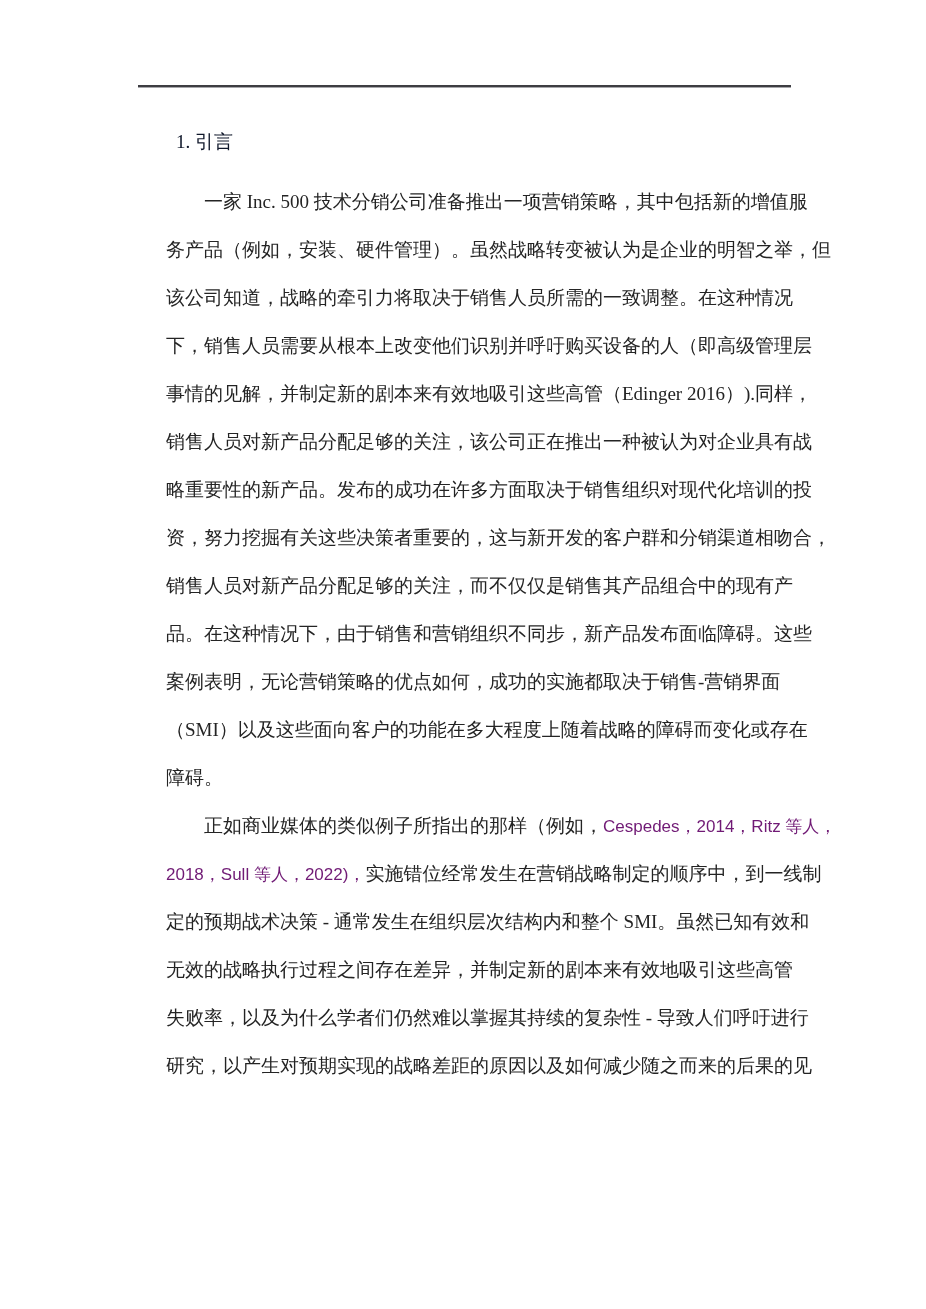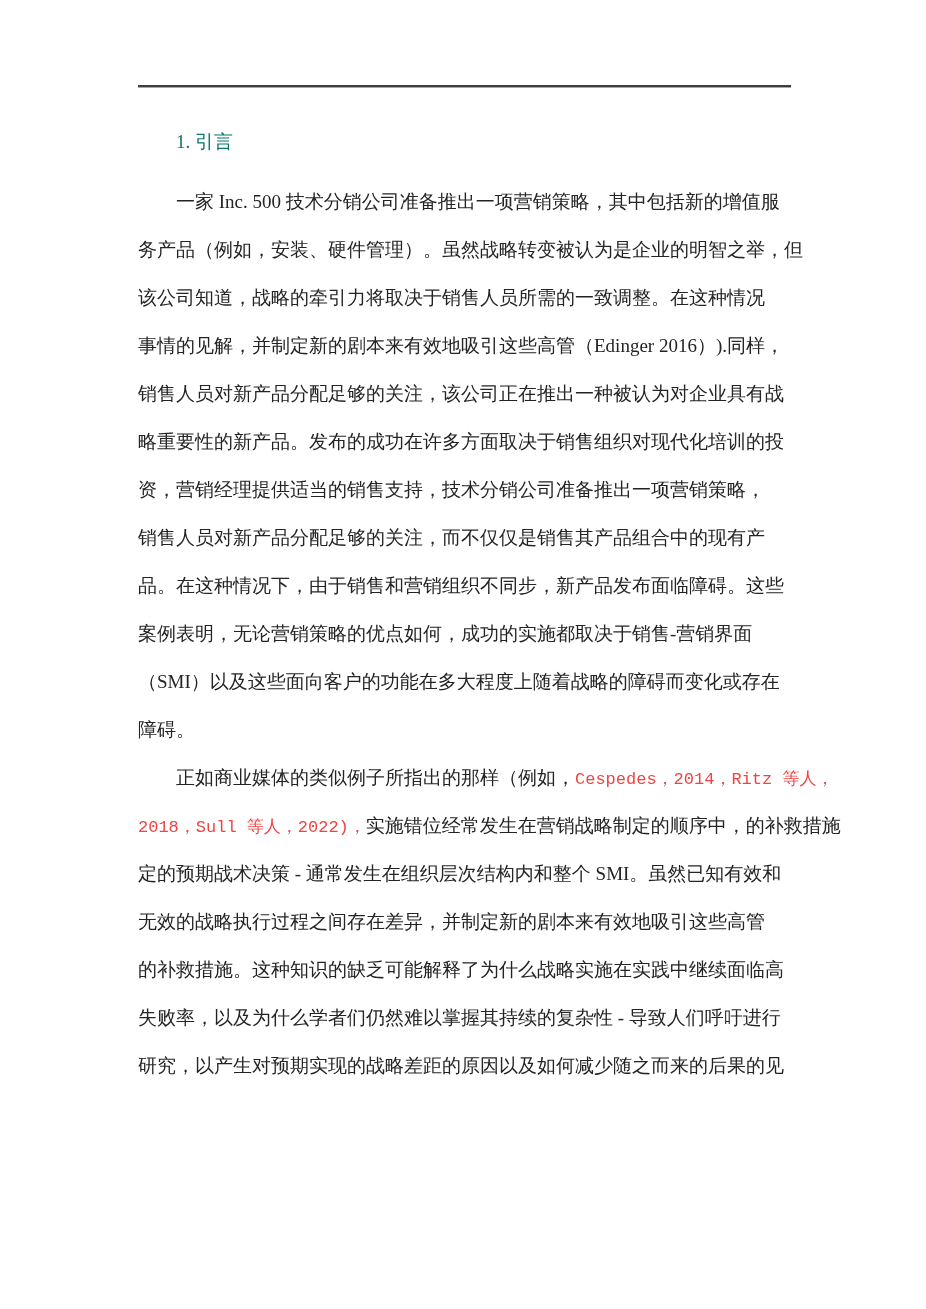--- a/index.html
+++ b/index.html
@@ -25,75 +25,76 @@
   .rule-light { height: 1px; background: #a7a7ab; }
 
   .heading {
     position: absolute;
     left: 138px;
     top: 118px;
     height: 48px;
     line-height: 48px;
     padding-left: 38px;
     font-size: 19px;
-    color: #0f766e;
+    color: #0f172a;
     white-space: nowrap;
   }
   .doc-body {
     position: absolute;
     left: 138px;
     top: 178px;
     width: 660px;
     color: #242424;
   }
   .paragraph { margin: 0; padding: 0; }
   .line {
     height: 48px;
     line-height: 48px;
     font-size: 19px;
     white-space: nowrap;
+    margin-left: 28px;
   }
   .line.indent { padding-left: 38px; }
   .latin-sans {
-    font-family: Liberation Mono, monospace;
+    font-family: Liberation Sans, sans-serif;
     font-size: 17px;
-    color: #ef4444;
+    color: #701a75;
   }
 </style>
 </head>
 <body>
 
 <div class="page">
 
   <div class="header-rule">
     <div class="rule-dark"></div>
     <div class="rule-light"></div>
   </div>
 
   <div class="heading">1. 引言</div>
 
   <div class="doc-body">
       <div class="paragraph">
         <div class="line indent"><span>一家 Inc. 500 技术分销公司准备推出一项营销策略，其中包括新的增值服</span></div>
         <div class="line"><span>务产品（例如，安装、硬件管理）。虽然战略转变被认为是企业的明智之举，但</span></div>
         <div class="line"><span>该公司知道，战略的牵引力将取决于销售人员所需的一致调整。在这种情况</span></div>
+        <div class="line"><span>下，销售人员需要从根本上改变他们识别并呼吁购买设备的人（即高级管理层</span></div>
         <div class="line"><span>事情的见解，并制定新的剧本来有效地吸引这些高管（Edinger 2016）).同样，</span></div>
         <div class="line"><span>销售人员对新产品分配足够的关注，该公司正在推出一种被认为对企业具有战</span></div>
         <div class="line"><span>略重要性的新产品。发布的成功在许多方面取决于销售组织对现代化培训的投</span></div>
-        <div class="line"><span>资，营销经理提供适当的销售支持，技术分销公司准备推出一项营销策略，</span></div>
+        <div class="line"><span>资，努力挖掘有关这些决策者重要的，这与新开发的客户群和分销渠道相吻合，</span></div>
         <div class="line"><span>销售人员对新产品分配足够的关注，而不仅仅是销售其产品组合中的现有产</span></div>
         <div class="line"><span>品。在这种情况下，由于销售和营销组织不同步，新产品发布面临障碍。这些</span></div>
         <div class="line"><span>案例表明，无论营销策略的优点如何，成功的实施都取决于销售-营销界面</span></div>
         <div class="line"><span>（SMI）以及这些面向客户的功能在多大程度上随着战略的障碍而变化或存在</span></div>
         <div class="line"><span>障碍。</span></div>
       </div>
       <div class="paragraph">
         <div class="line indent"><span>正如商业媒体的类似例子所指出的那样（例如，</span><span class="latin-sans">Cespedes，2014，Ritz 等人，</span></div>
-        <div class="line"><span class="latin-sans">2018，Sull 等人，2022)，</span><span>实施错位经常发生在营销战略制定的顺序中，的补救措施</span></div>
+        <div class="line"><span class="latin-sans">2018，Sull 等人，2022)，</span><span>实施错位经常发生在营销战略制定的顺序中，到一线制</span></div>
         <div class="line"><span>定的预期战术决策 - 通常发生在组织层次结构内和整个 SMI。虽然已知有效和</span></div>
         <div class="line"><span>无效的战略执行过程之间存在差异，并制定新的剧本来有效地吸引这些高管</span></div>
-        <div class="line"><span>的补救措施。这种知识的缺乏可能解释了为什么战略实施在实践中继续面临高</span></div>
         <div class="line"><span>失败率，以及为什么学者们仍然难以掌握其持续的复杂性 - 导致人们呼吁进行</span></div>
         <div class="line"><span>研究，以产生对预期实现的战略差距的原因以及如何减少随之而来的后果的见</span></div>
       </div>
     </div>
 
 </div>
 
 </body></html>

